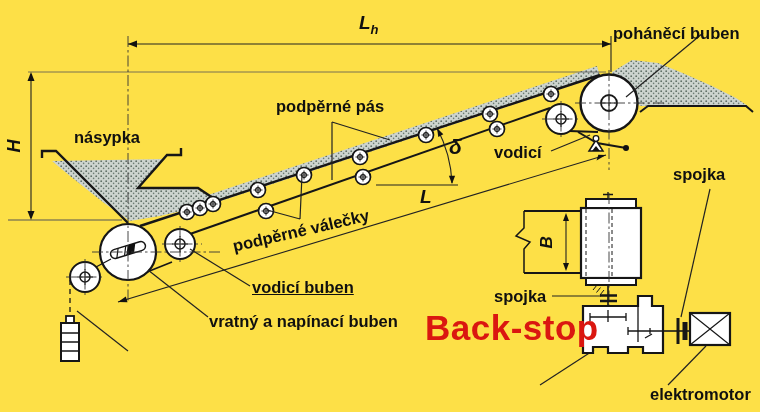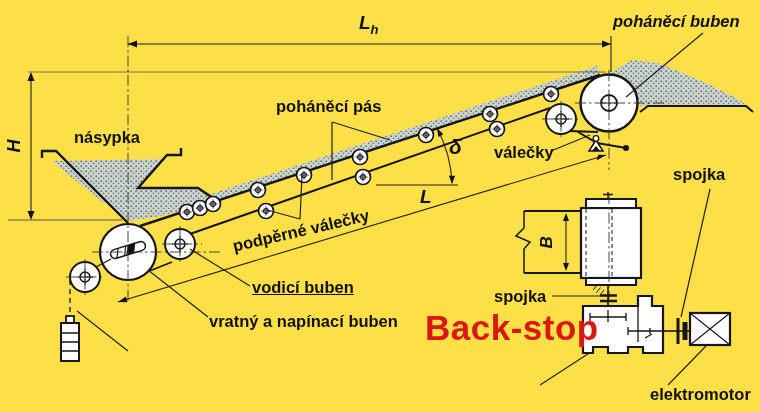--- a/index.html
+++ b/index.html
@@ -204,25 +204,25 @@
     </g>
   </g>
 </svg>
 
 <div class="lbl ital" style="left:359px;top:13px;font-size:19px;"><span>L</span><sub style="font-size:13px">h</sub></div>
 
 <div class="lbl ital rot90" style="left:0px;top:136px;width:30px;font-size:18px;text-align:center;">H</div>
 
 <div class="lbl" style="left:74px;top:128px;">násypka</div>
 
-<div class="lbl" style="left:276px;top:97px;">poháněcí pás</div>
-
-<div class="lbl" style="left:613px;top:12px;font-style:italic;">poháněcí buben</div>
-
-<div class="lbl" style="left:494px;top:143px;">válečky</div>
+<div class="lbl" style="left:276px;top:97px;">podpěrné pás</div>
+
+<div class="lbl" style="left:613px;top:24px;">poháněcí buben</div>
+
+<div class="lbl" style="left:494px;top:143px;">vodicí</div>
 
 <div class="lbl ital" style="left:449px;top:135px;font-size:21px;">δ</div>
 
 <div class="lbl ital" style="left:420px;top:187px;font-size:19px;">L</div>
 
 <div class="lbl rot-belt" style="left:233px;top:237px;">podpěrné válečky</div>
 
 <div class="lbl" style="left:252px;top:278px;text-decoration:underline;">vodicí buben</div>
 
 <div class="lbl" style="left:209px;top:312px;">vratný a napínací buben</div>

